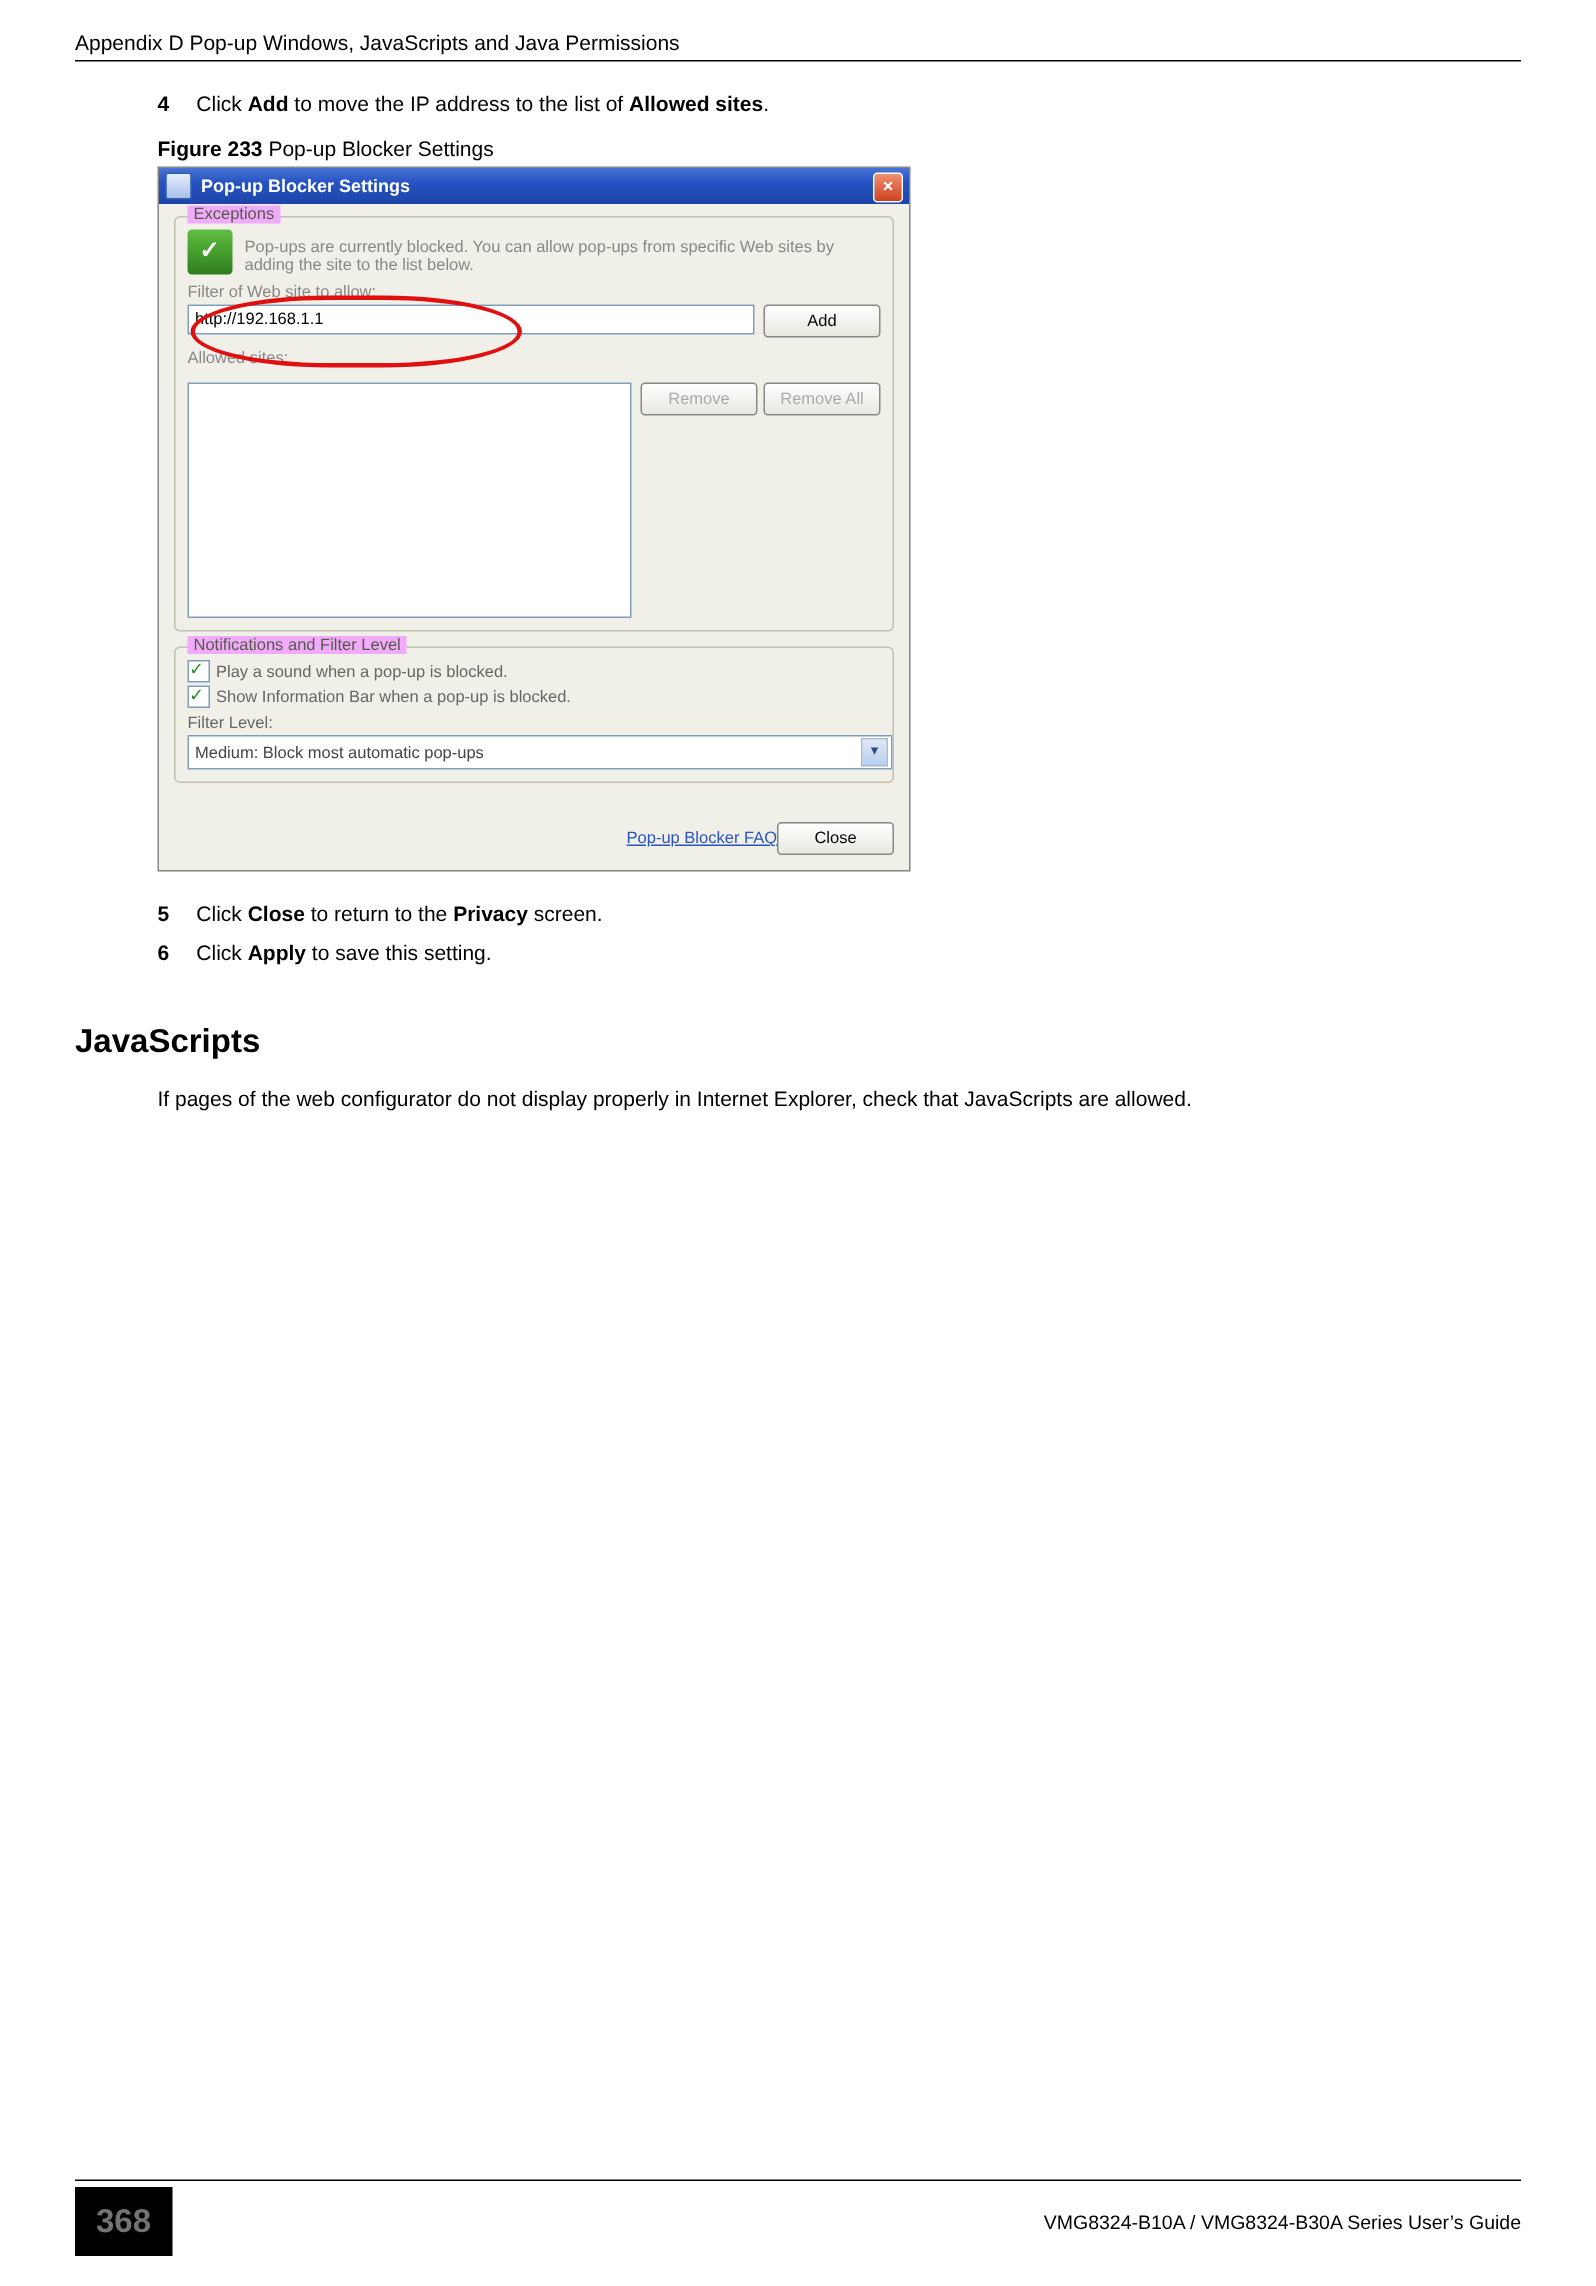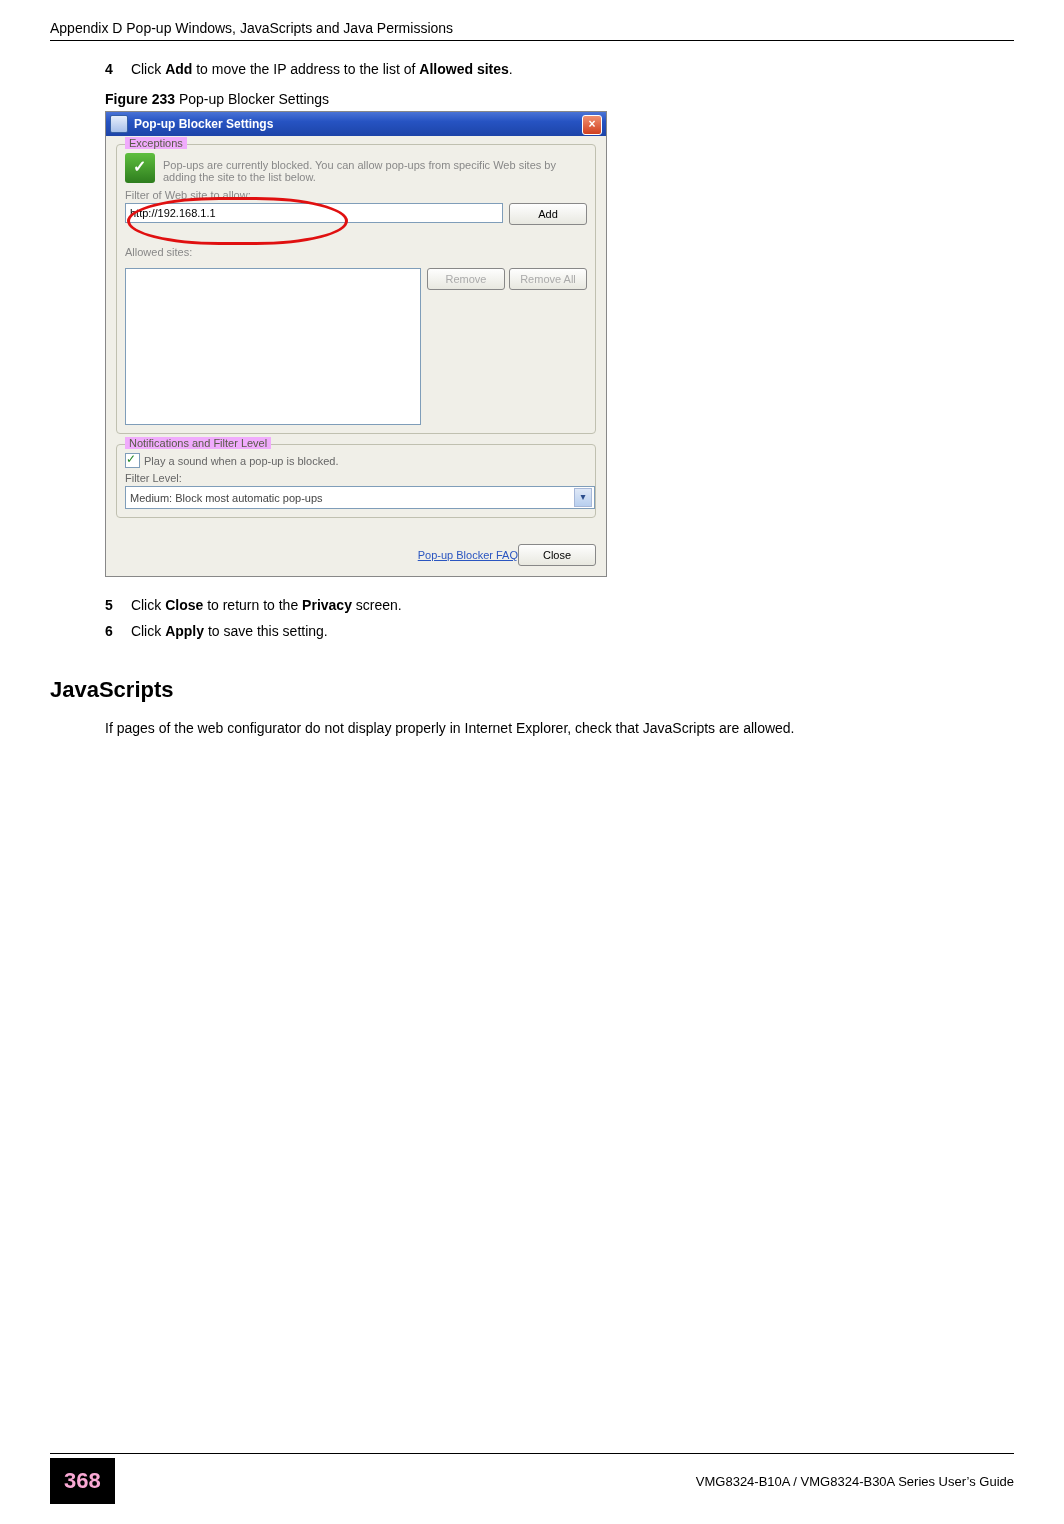--- a/index.html
+++ b/index.html
@@ -260,21 +260,21 @@
     left: 50px;
     right: 50px;
     border-top: 1px solid #000;
     display: flex;
     align-items: center;
     justify-content: space-between;
     padding-top: 4px;
   }
   .page-num-box {
     background: #000;
-    color: #f9a8d4;
+    color: #737373;
     font-weight: bold;
     font-size: 22px;
     padding: 10px 14px;
   }
   .footer-right {
     font-size: 13px;
     color: #000;
   }
   .red-circle {
     position: absolute;
@@ -318,36 +318,40 @@
             <span class="info-text">Pop-ups are currently blocked. You can allow pop-ups from specific Web sites by adding the site to the list below.</span>
           </div>
           <div class="field-stack">
             <div class="field-label">Filter of Web site to allow:</div>
             <div class="input-row">
               <input class="url-input" type="text" value="http://192.168.1.1" style="">
               <button class="winbutton">Add</button>
             </div>
           </div>
 
-          <div class="field-label" style="margin-top:21px;">Allowed sites:</div>
+          <div class="field-label" style="margin-top:8px;">Allowed sites:</div>
           <div class="listarea-row">
             <div class="listbox"></div>
             <div class="side-buttons">
               <button class="winbutton disabled">Remove</button>
               <button class="winbutton disabled">Remove All</button>
             </div>
           </div>
           <span class="red-circle"></span>
         </div>
 
         <div class="groupbox">
           <span class="group-title">Notifications and Filter Level</span>
           <div class="checkbox-row">
             <span class="cb"></span>
             <span>Play a sound when a pop-up is blocked.</span>
+          </div>
+          <div class="checkbox-row">
+            <span class="cb"></span>
+            <span>Show Information Bar when a pop-up is blocked.</span>
           </div>
           <div class="field-label" style="color:#666;margin-top:4px;">Filter Level:</div>
           <div class="select">
             <span>Medium: Block most automatic pop-ups</span>
             <span class="select-chevron">▾</span>
           </div>
         </div>
       </div>
       <div class="dialog-footer">
         <span class="faq-link">Pop-up Blocker FAQ</span>

